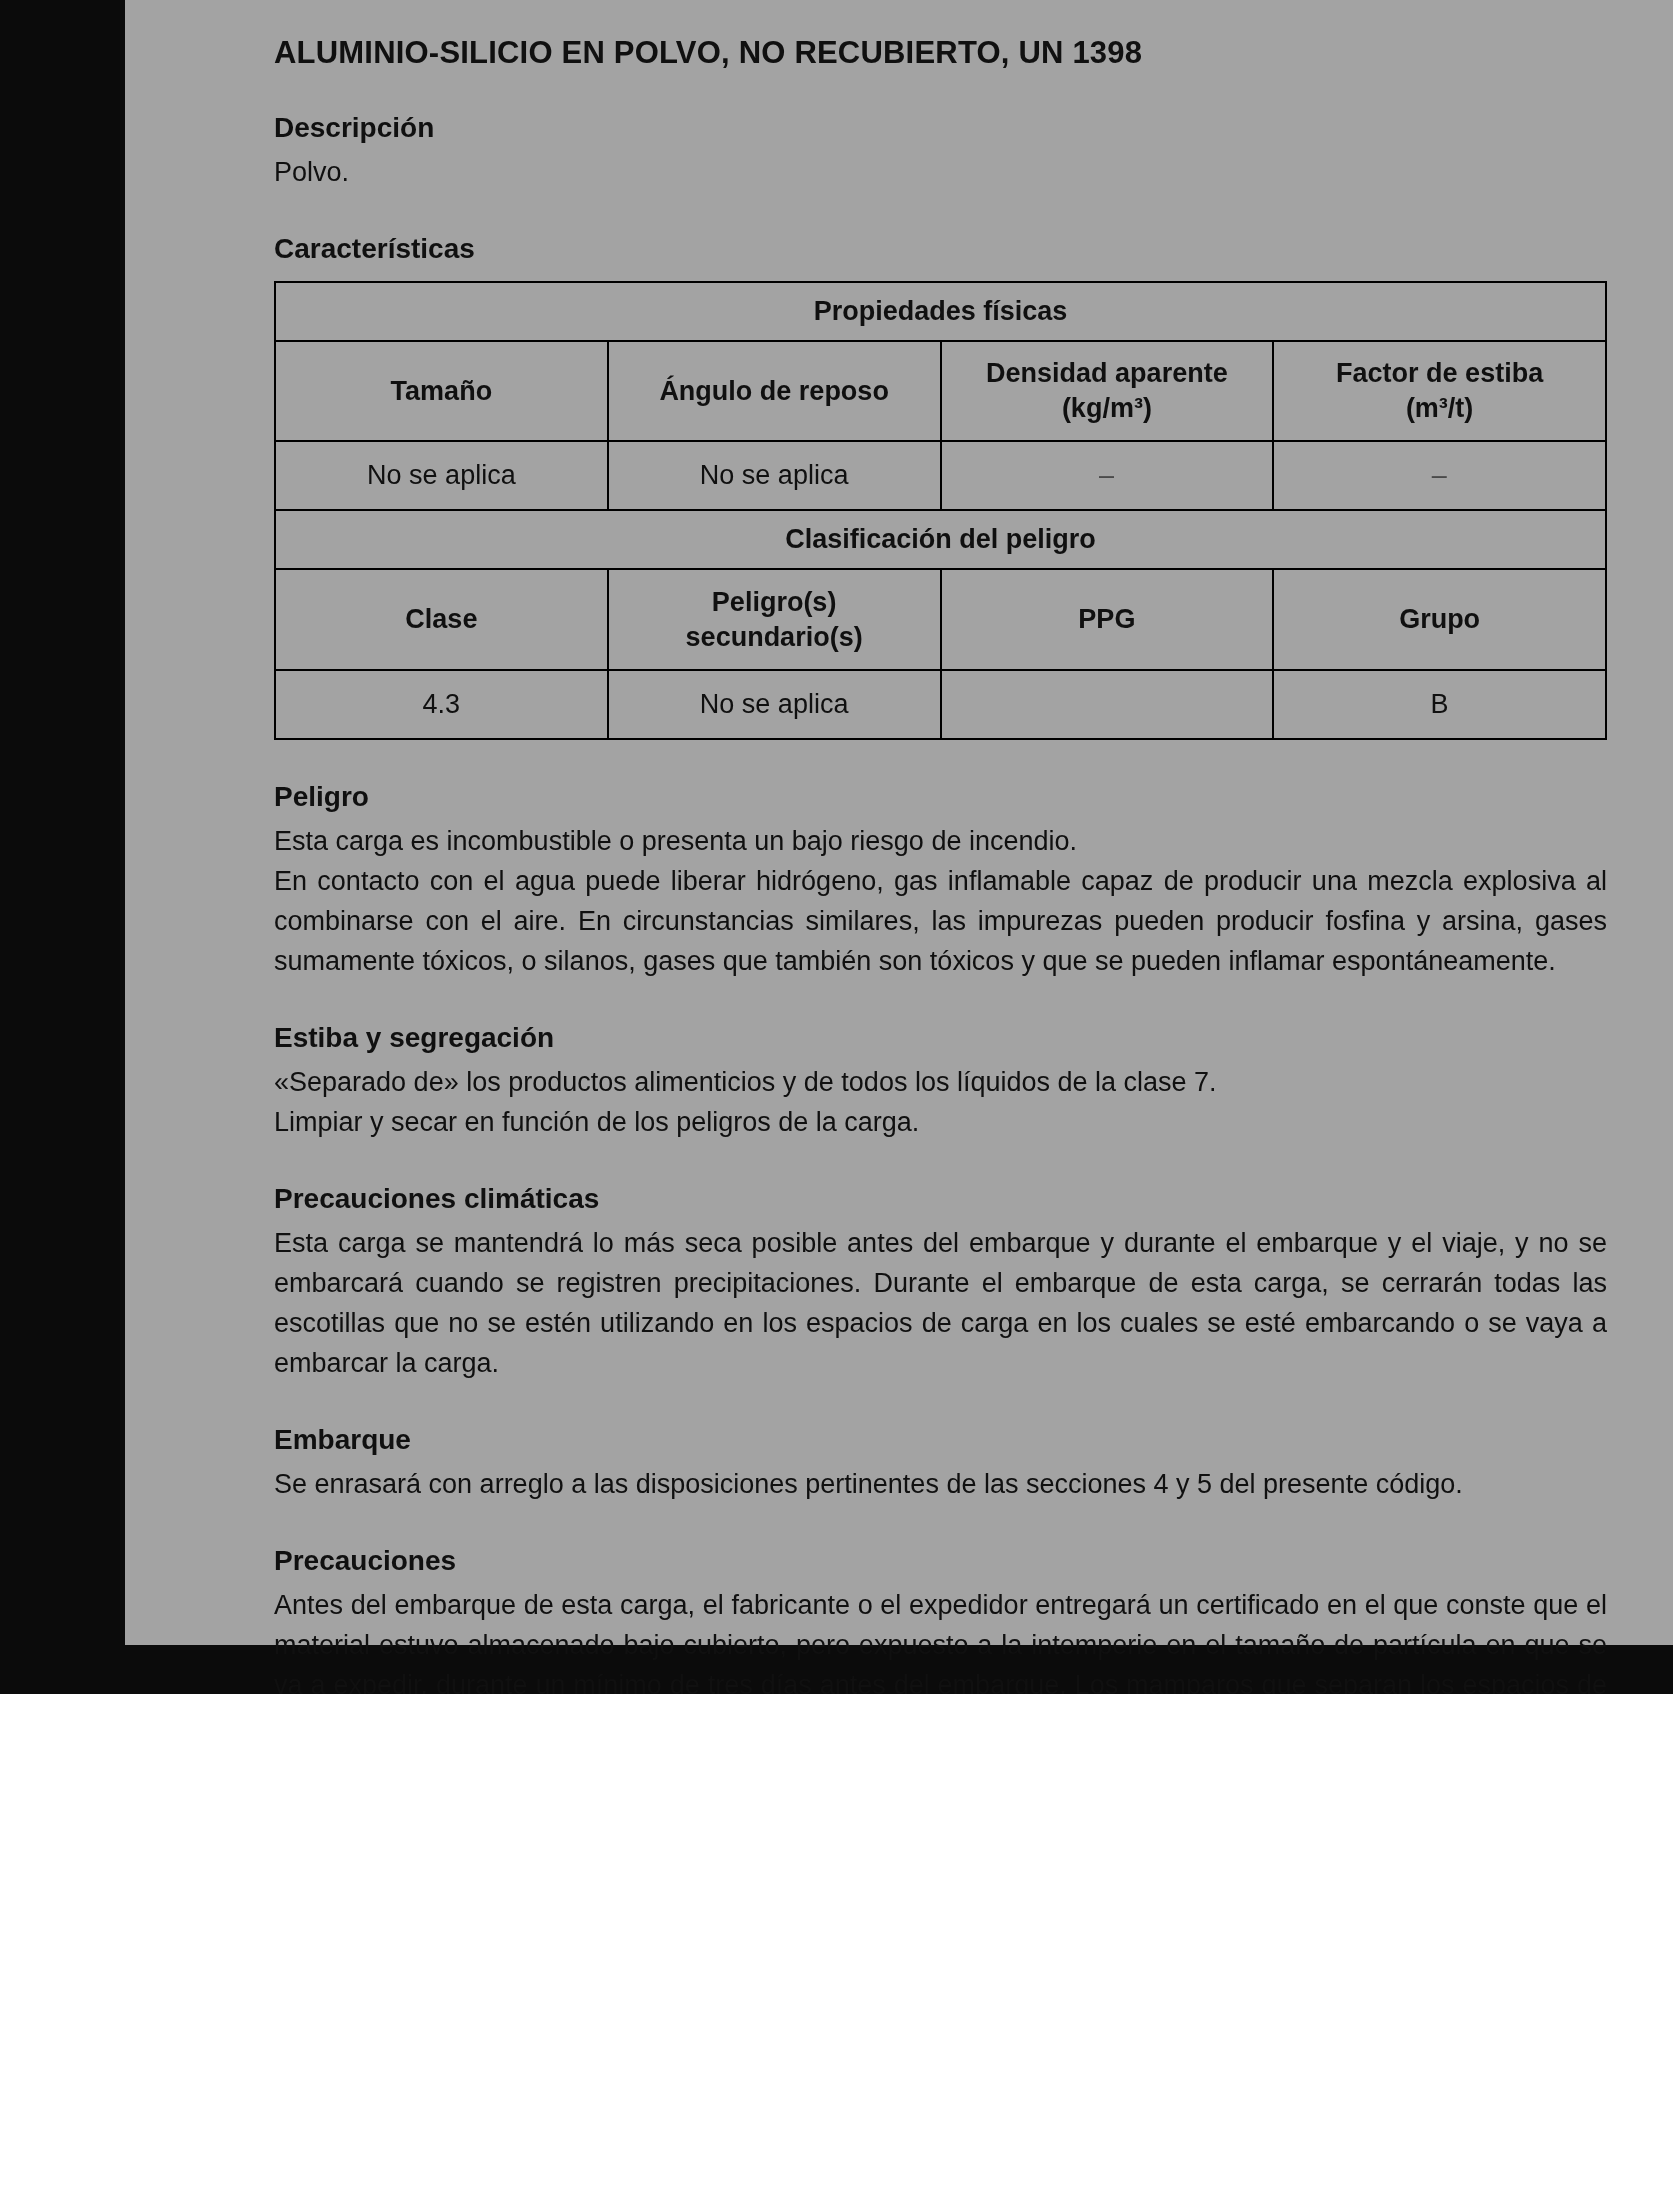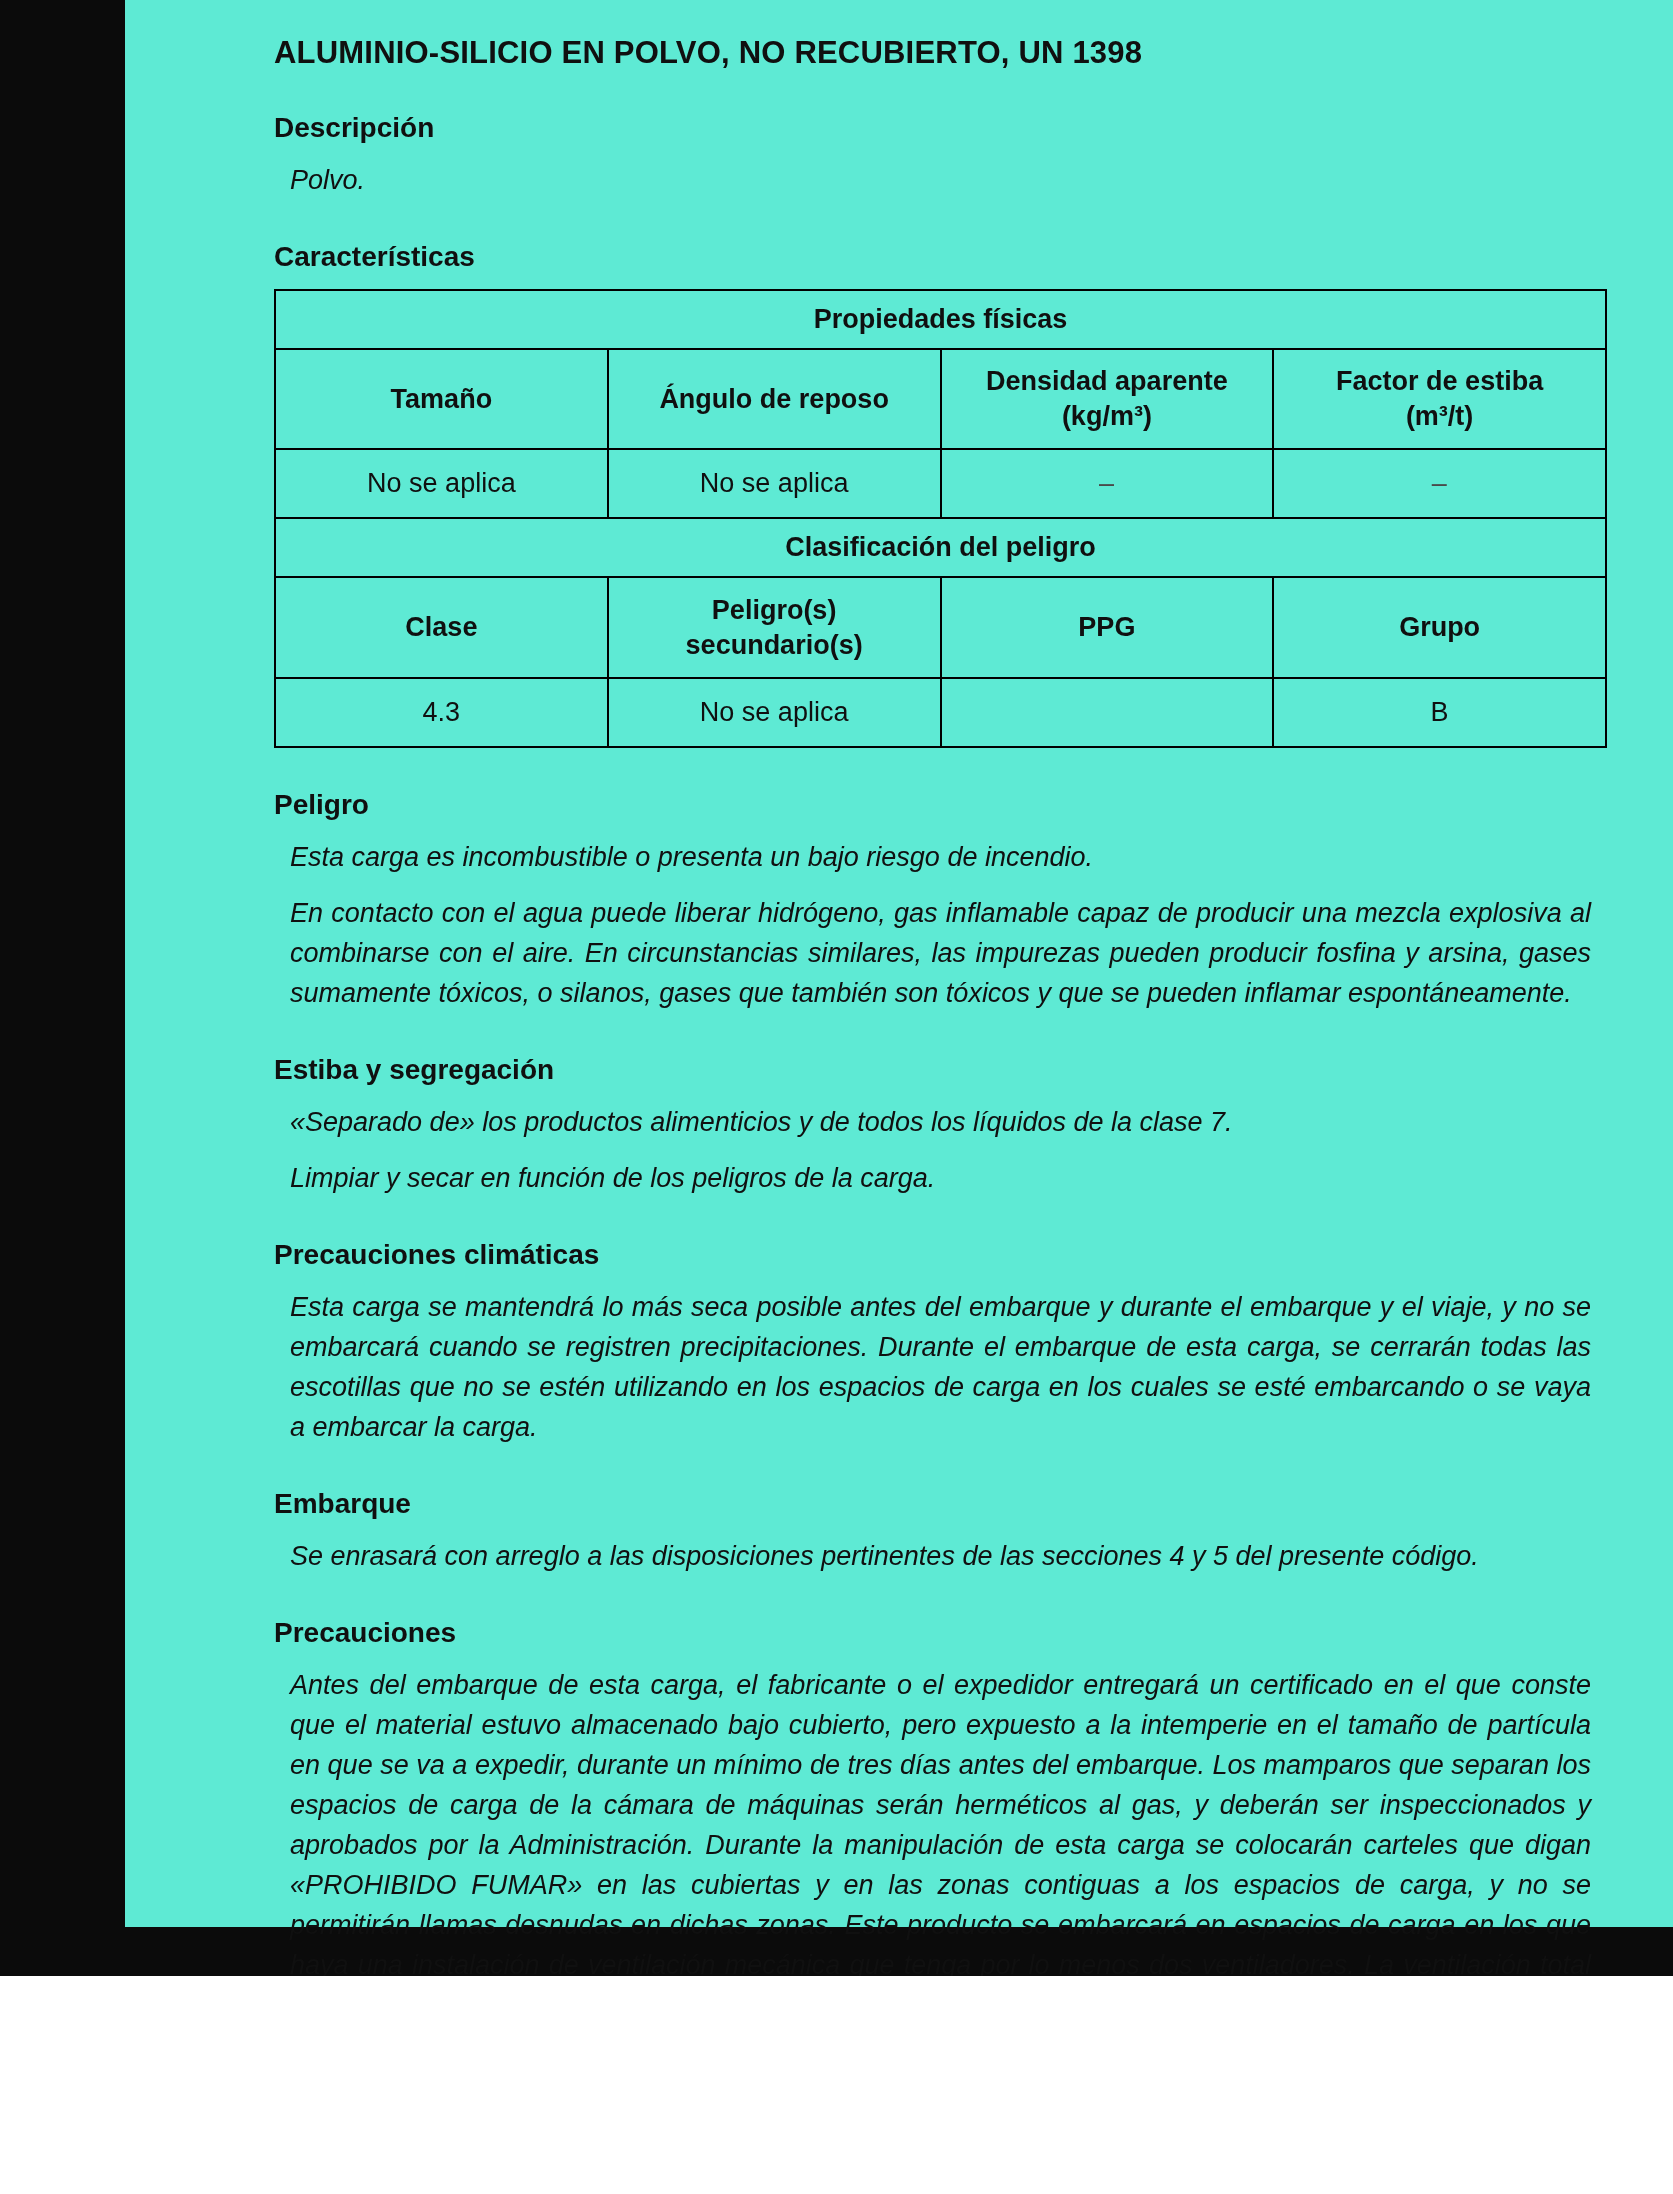--- a/index.html
+++ b/index.html
@@ -1,21 +1,21 @@
 <!DOCTYPE html>
 <html style="font-size:12.6px"><head>
 <meta charset="utf-8">
 <style>
   * { box-sizing: border-box; }
   html, body { margin: 0; padding: 0; background: #ffffff; }
   .page {
     position: relative;
     width: 1673px;
-    height: 1976px;
-    background: #5eead4;
+    height: 1694px;
+    background: #a3a3a3;
     overflow: hidden;
     font-family: "Liberation Sans", "DejaVu Sans", sans-serif;
     color: #101010;
   }
   .edge-left {
     position: absolute; left: 0; top: 0;
     width: 125px; height: 100%;
     background: #0b0b0b;
   }
   .edge-bottom {
@@ -35,23 +35,22 @@
     letter-spacing: 0.2px;
   }
   h2.sec-heading {
     font-size: 28px;
     font-weight: bold;
     margin: 41px 0 8px 0;
   }
   p.body-text {
     font-size: 27px;
     line-height: 40px;
-    margin: 16px;
+    margin: 0;
     text-align: justify;
-    font-style: italic;
   }
   table.props {
     border-collapse: collapse;
     width: 100%;
     table-layout: fixed;
     margin-top: 16px;
   }
   table.props td {
     border: 2.4px solid #000000;
     font-size: 27px;

